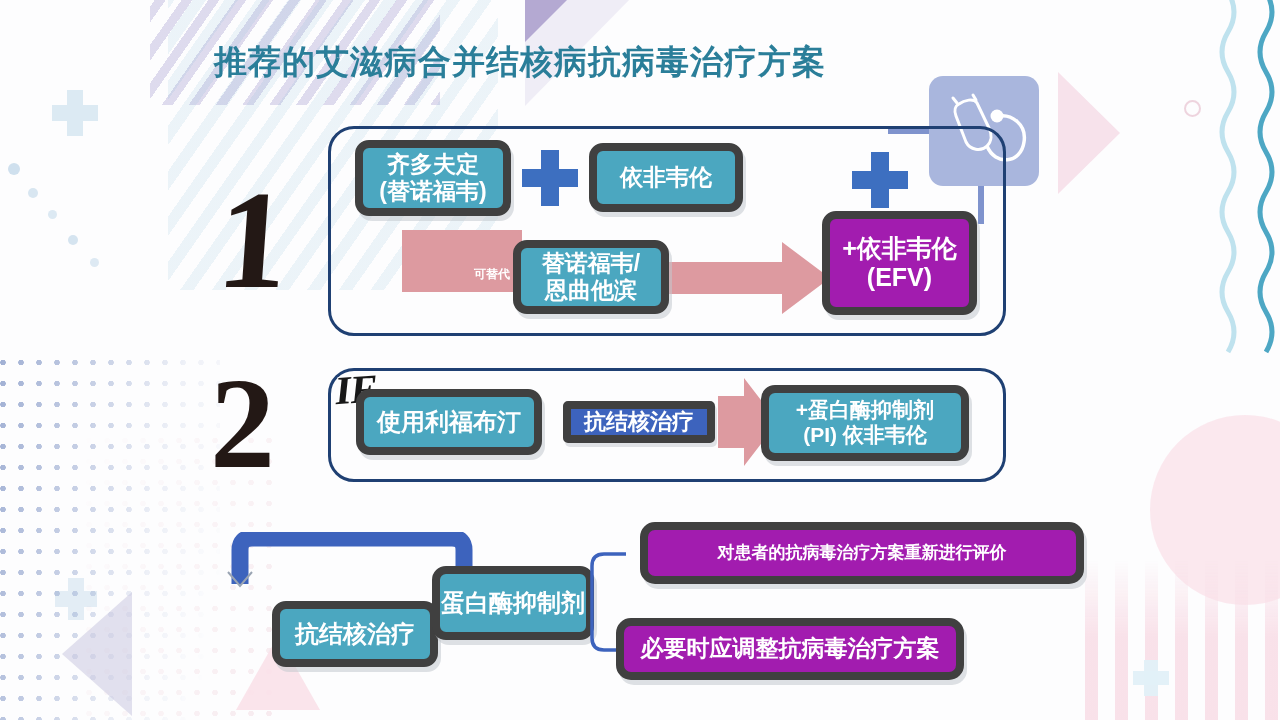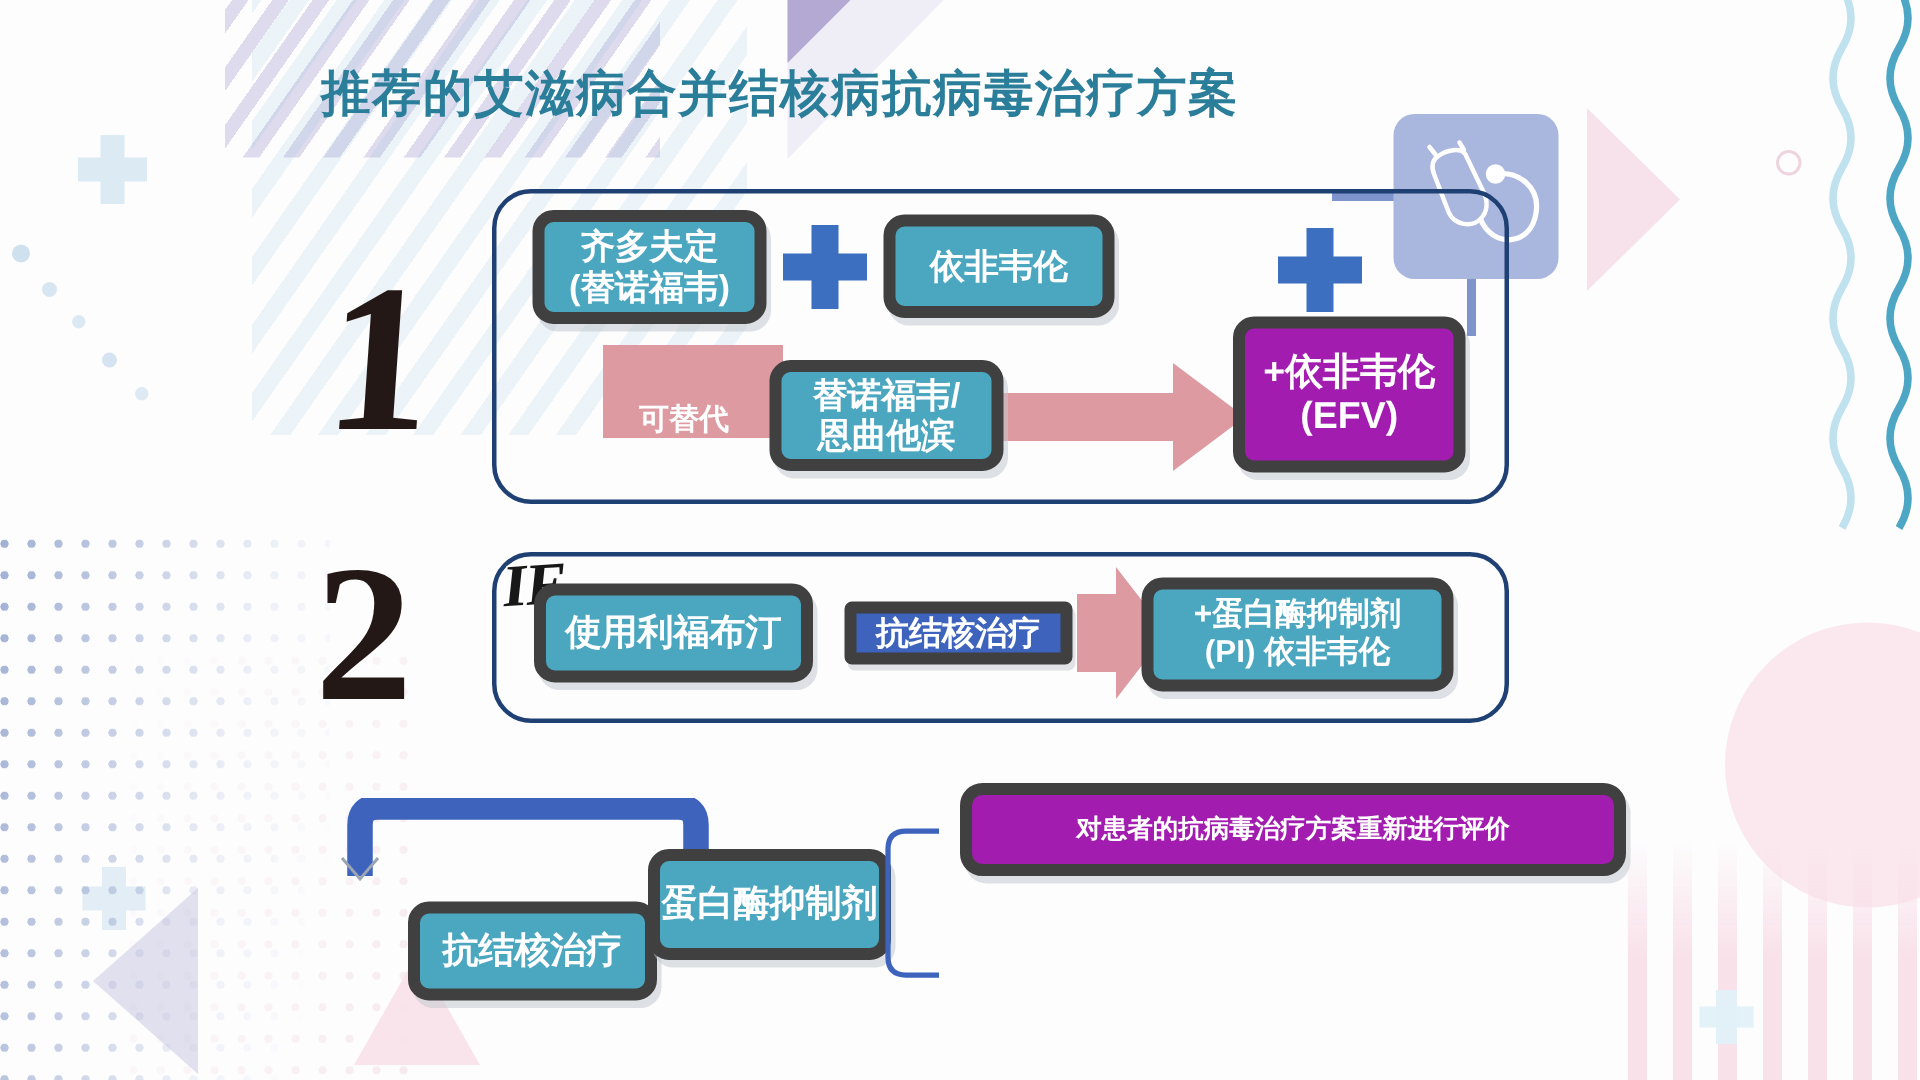--- a/index.html
+++ b/index.html
@@ -175,21 +175,21 @@
   
   #alt-bar{
     position:absolute;left:402px;top:230px;width:120px;height:62px;
     background:#dd9aa0;display:flex;align-items:center;justify-content:center;
   }
   #alt-bar-step{
     position:absolute;left:462px;top:260px;width:60px;height:32px;background:#dd9aa0;
   }
   #alt-label{
     position:absolute;left:402px;top:266px;width:108px;
-    color:#ffffff;font-size:20px;font-weight:bold;text-align:center;
+    color:#ffffff;font-size:12px;font-weight:bold;text-align:right;
   }
 
   
   .parrow{position:absolute;}
   #arrow1{left:664px;top:242px;width:166px;height:72px;}
   
   #arrow2{left:718px;top:378px;width:60px;height:88px;}
 
   
   #if-label{
@@ -342,14 +342,15 @@
   <div class="box teal" id="b-tb3">抗结核治疗</div>
   <div class="box teal" id="b-art3">蛋白酶抑制剂</div>
 
   <div id="connector">
     <svg width="60" height="168" viewBox="0 0 60 168">
       <path d="M56 36 L34 36 Q22 36 22 48 L22 120 Q22 132 34 132 L56 132" fill="none" stroke="#3d63bd" stroke-width="3.5"></path>
     </svg>
   </div>
 
   <div class="box teal-dark" id="b-out1">对患者的抗病毒治疗方案重新进行评价</div>
+  <div class="box teal-dark" id="b-out2">必要时应调整抗病毒治疗方案</div>
 
 </div>
 
 </body></html>

